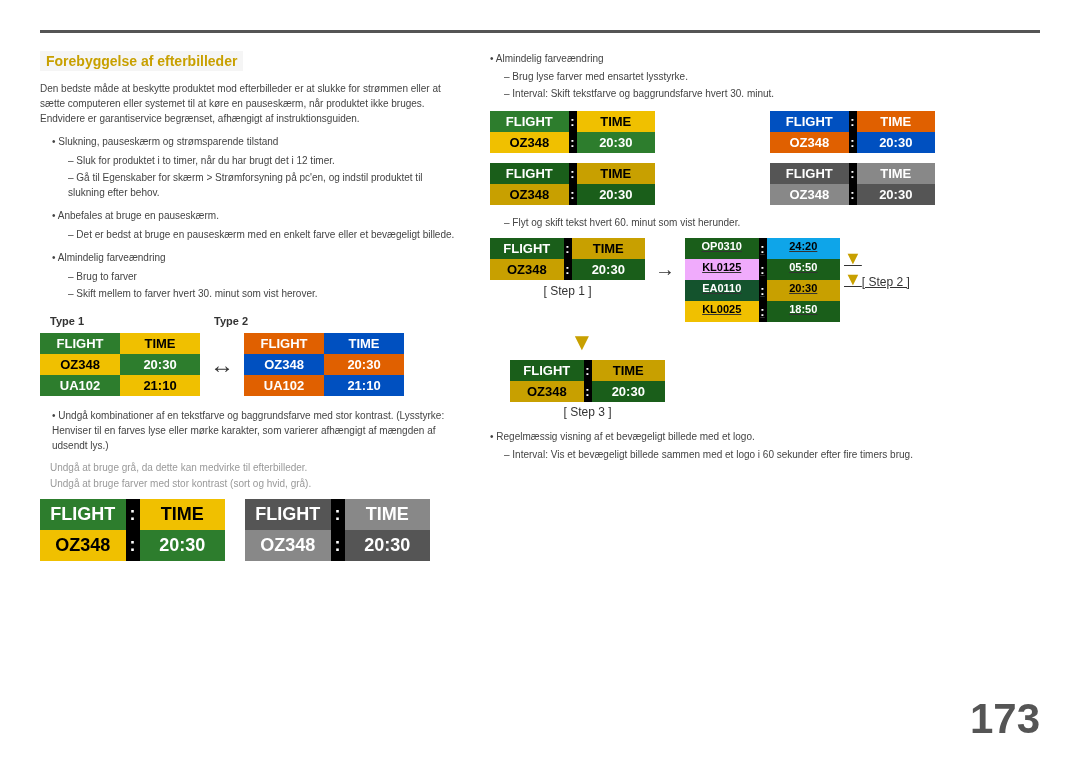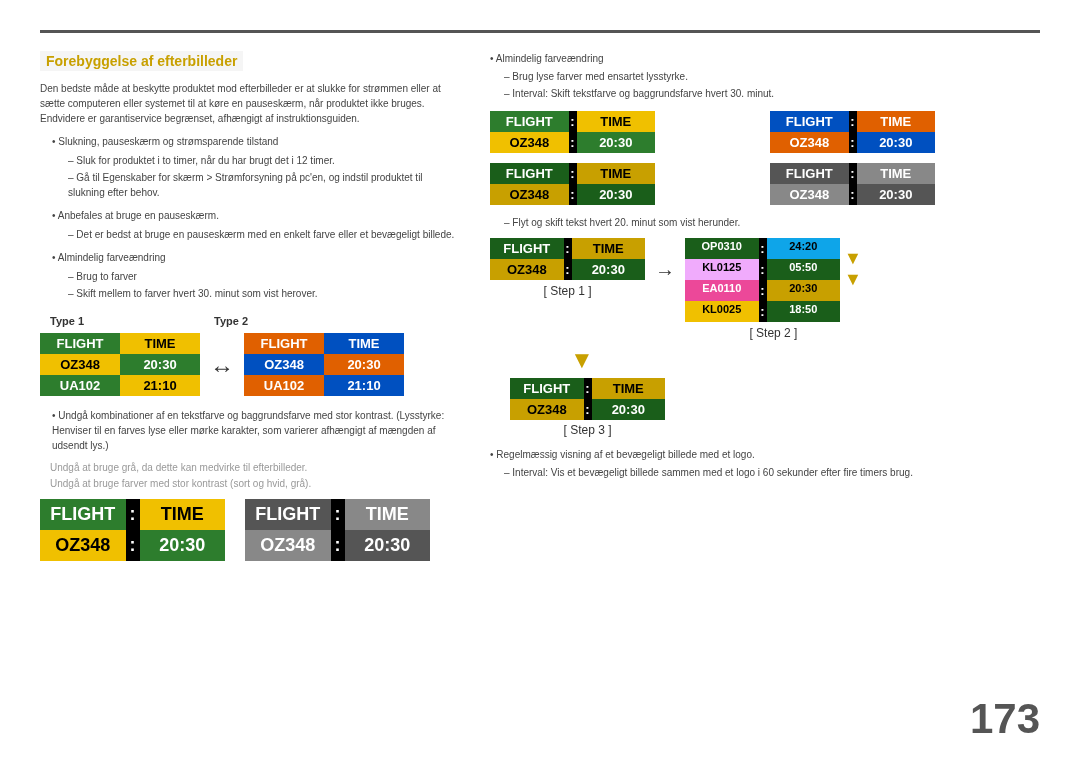--- a/index.html
+++ b/index.html
@@ -491,21 +491,21 @@
           </div>
           <div class="fb-row">
             <div class="fb-cell">OZ348</div>
             <div class="fb-cell sep-colon-med">:</div>
             <div class="fb-cell">20:30</div>
           </div>
         </div>
 
       </div>
 
-      <div class="right-dash" style="margin-bottom:8px;">Flyt og skift tekst hvert 20. minut som vist herunder.</div>
+      <div class="right-dash" style="margin-bottom:8px;">Flyt og skift tekst hvert 60. minut som vist herunder.</div>
 
       <div class="step-section">
 
         <div>
           <div class="flight-board-med" style="background:#000; width:155px;">
             <div class="fb-header">
               <div class="fb-header-cell bg-dark-green">FLIGHT</div>
               <div class="fb-header-cell sep-colon-med">:</div>
               <div class="fb-header-cell bg-gold">TIME</div>
             </div>
@@ -513,35 +513,35 @@
               <div class="fb-cell bg-gold">OZ348</div>
               <div class="fb-cell sep-colon-med">:</div>
               <div class="fb-cell bg-dark-green">20:30</div>
             </div>
           </div>
           <div class="step-label">[ Step 1 ]</div>
         </div>
 
         <div class="arrow-right">→</div>
 
-        <div style="display:flex; flex-direction:column; align-items:center;">
+        <div style="display:flex; flex-direction:row; align-items:center;text-decoration:underline;">
           <div style="display:flex; align-items:flex-start; gap:4px;">
             <div class="multi-row-board" style="width:155px;">
               <div class="fb-multi-row">
                 <div class="scrolling-cell" style="background:#1a5e1a;color:#fff; flex:1;">OP0310</div>
                 <div class="scrolling-cell sep-colon-med">:</div>
                 <div class="scrolling-cell" style="background:#0ea5e9;color:#000; flex:1;">24:20</div>
               </div>
               <div class="fb-multi-row">
                 <div class="scrolling-cell" style="background:#f0abfc;color:#000; flex:1;">KL0125</div>
                 <div class="scrolling-cell sep-colon-med">:</div>
                 <div class="scrolling-cell" style="background:#1a5e1a;color:#fff; flex:1;">05:50</div>
               </div>
               <div class="fb-multi-row">
-                <div class="scrolling-cell" style="background:#ec4899;color:#fff; flex:1;">EA0110</div>
+                <div class="scrolling-cell" style="background:#14532d;color:#fff; flex:1;">EA0110</div>
                 <div class="scrolling-cell sep-colon-med">:</div>
                 <div class="scrolling-cell" style="background:#c8a000;color:#000; flex:1;">20:30</div>
               </div>
               <div class="fb-multi-row">
                 <div class="scrolling-cell" style="background:#f0c000;color:#000; flex:1;">KL0025</div>
                 <div class="scrolling-cell sep-colon-med">:</div>
                 <div class="scrolling-cell" style="background:#1a5e1a;color:#fff; flex:1;">18:50</div>
               </div>
             </div>
 

